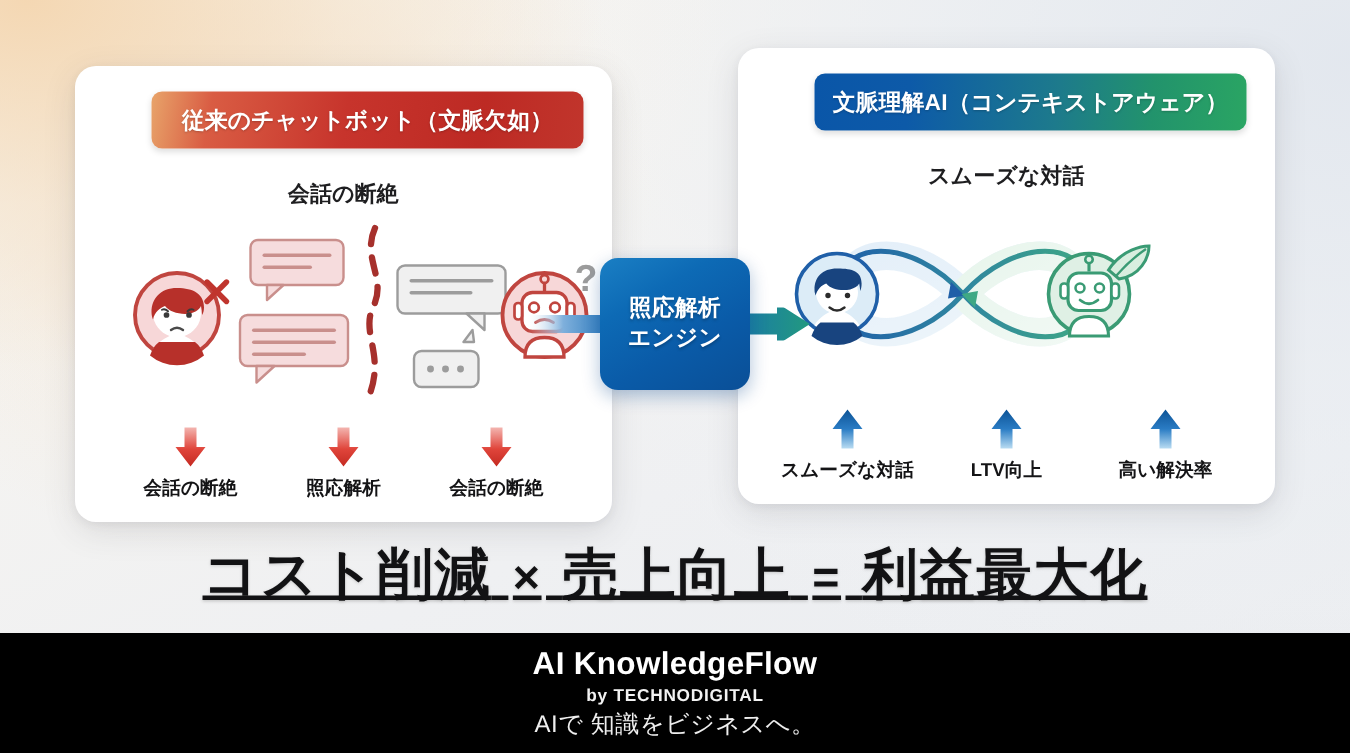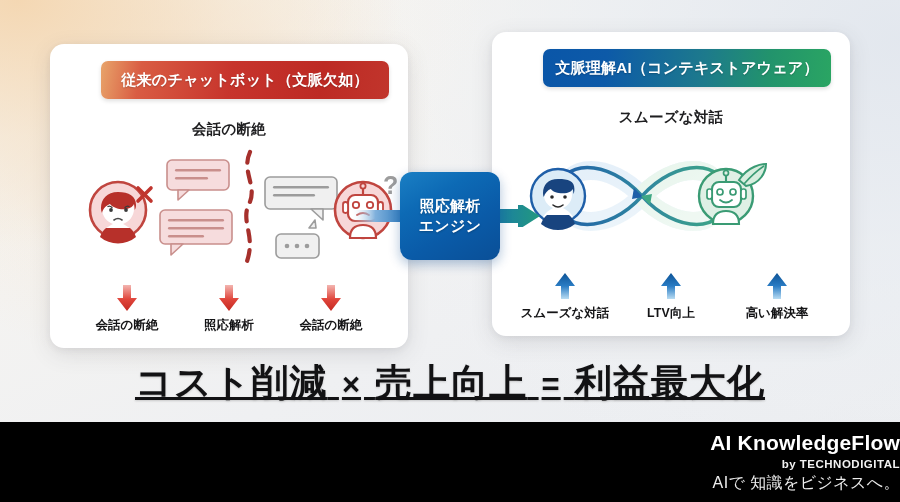--- a/index.html
+++ b/index.html
@@ -96,21 +96,21 @@
     white-space:nowrap;
     text-decoration:underline;
   }
   #tagline .op { font-size:31px; padding:0 3px; }
 
   
   #footer {
     position:absolute; left:0; bottom:0; width:900px; height:80px;
     background:#000000;
     display:flex; flex-direction:column;
-    align-items:flex-end; justify-content:center;
+    align-items:center; justify-content:center;
     color:#ffffff;
   }
   #brand { font-size:21px; font-weight:bold; letter-spacing:0.2px; }
   #byline { font-size:11.5px; font-weight:bold; letter-spacing:0.5px; margin-top:3px; color:#f2f2f2; }
   #slogan { font-size:16px; margin-top:3px; color:#eeeeee; letter-spacing:0.4px; }
 </style>
 </head>
 <body>
 
 <div id="stage">

